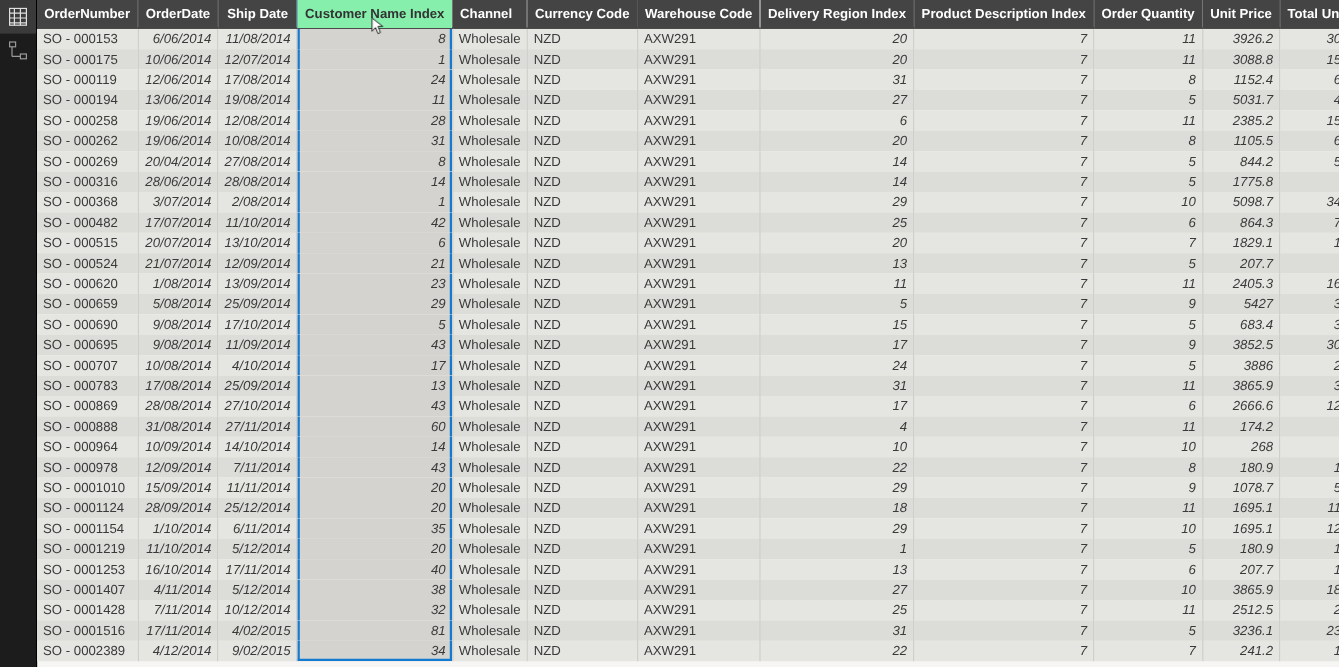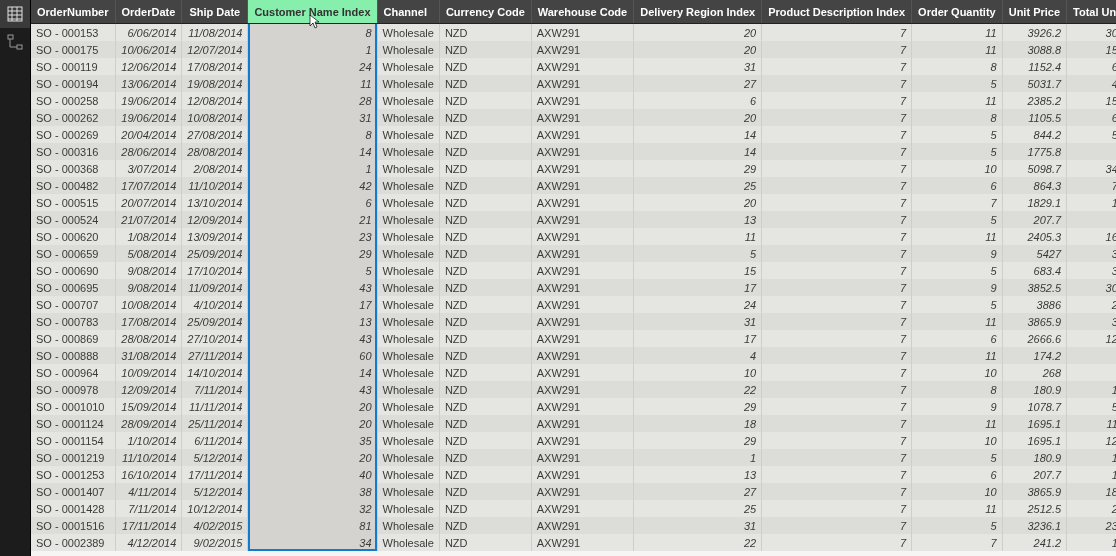--- a/index.html
+++ b/index.html
@@ -398,21 +398,21 @@
               <td class="txt col-wc">AXW291</td>
               <td class="num col-dri">29</td>
               <td class="num col-pdi">7</td>
               <td class="num col-oq">9</td>
               <td class="num col-up">1078.7</td>
               <td class="num col-tuc">593.285</td>
             </tr>
             <tr>
               <td class="txt col-on">SO - 0001124</td>
               <td class="dt col-od">28/09/2014</td>
-              <td class="dt col-sd">25/11/2014</td>
+              <td class="dt col-sd">25/12/2014</td>
               <td class="cni col-cni selcol cni">20</td>
               <td class="txt col-ch">Wholesale</td>
               <td class="txt col-cc">NZD</td>
               <td class="txt col-wc">AXW291</td>
               <td class="num col-dri">18</td>
               <td class="num col-pdi">7</td>
               <td class="num col-oq">11</td>
               <td class="num col-up">1695.1</td>
               <td class="num col-tuc">1101.815</td>
             </tr>

